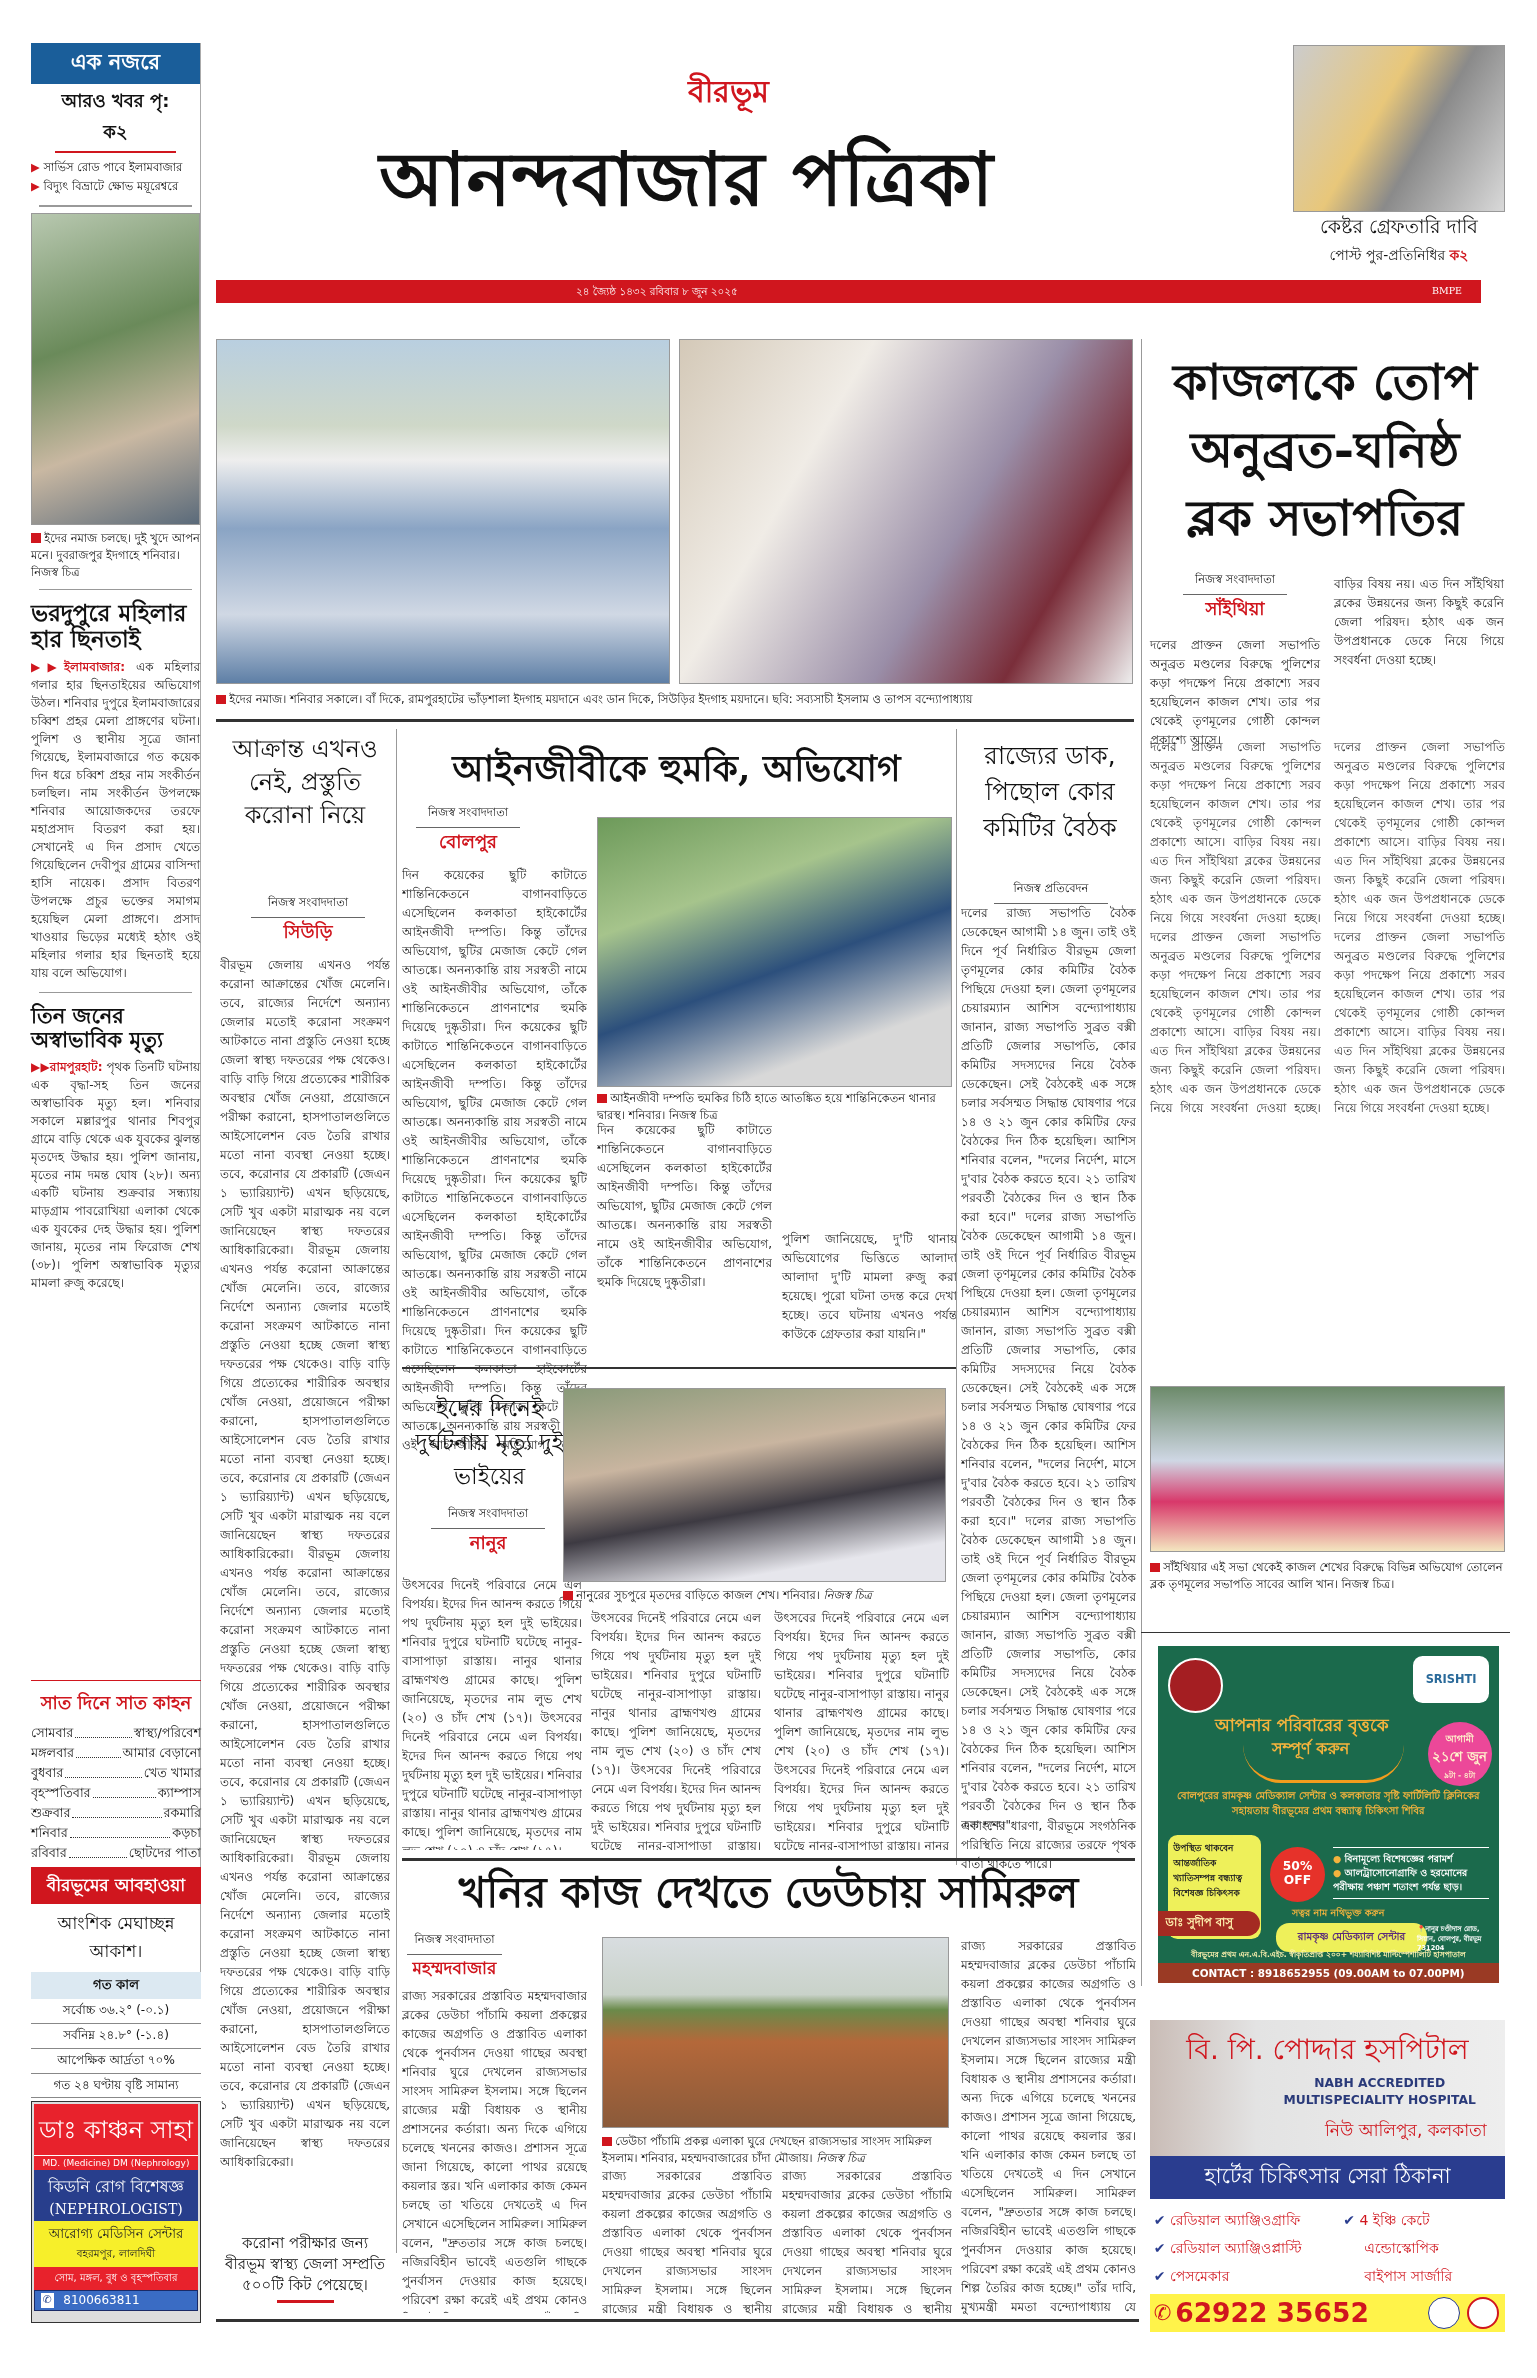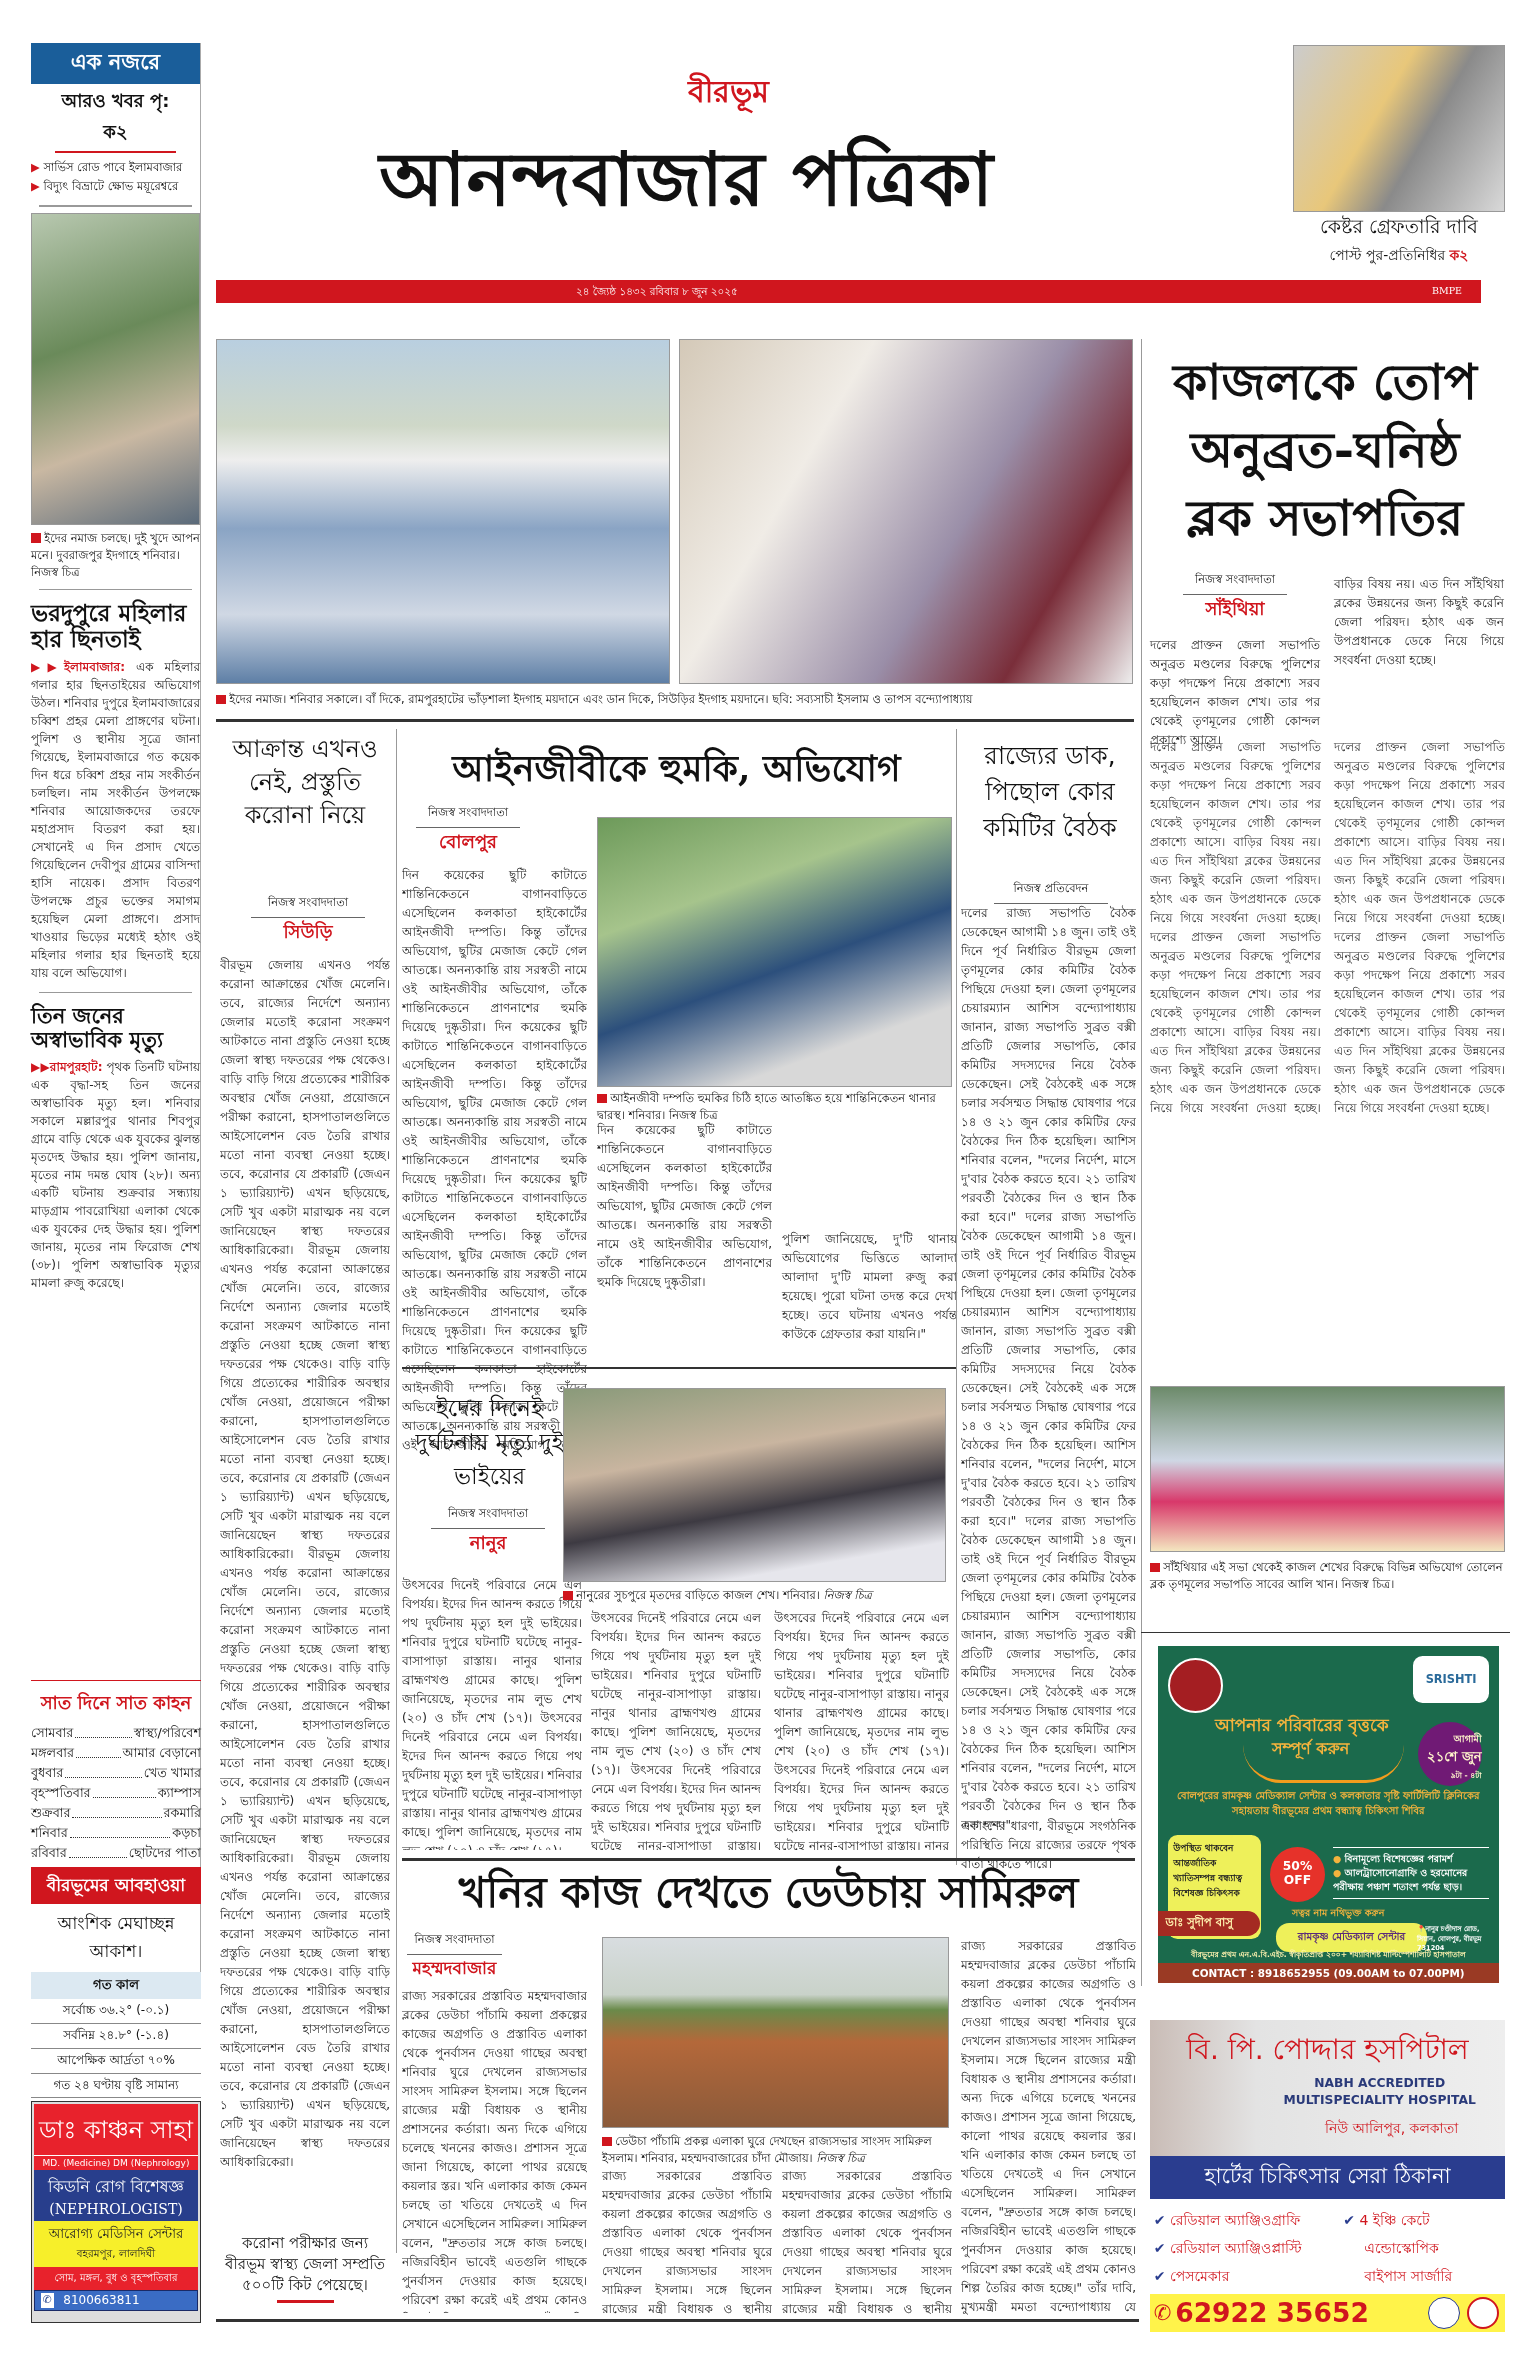--- a/index.html
+++ b/index.html
@@ -209,21 +209,21 @@
 <div class="abs body-text" style="left:961px; top:1937px; width:175px; height:379px; overflow:hidden; font-size:12px;"><span>রাজ্য সরকারের প্রস্তাবিত মহম্মদবাজার ব্লকের ডেউচা পাঁচামি কয়লা প্রকল্পের কাজের অগ্রগতি ও প্রস্তাবিত এলাকা থেকে পুনর্বাসন দেওয়া গাছের অবস্থা শনিবার ঘুরে দেখলেন রাজ্যসভার সাংসদ সামিরুল ইসলাম। সঙ্গে ছিলেন রাজ্যের মন্ত্রী বিধায়ক ও স্থানীয় প্রশাসনের কর্তারা। অন্য দিকে এগিয়ে চলেছে খননের কাজও। প্রশাসন সূত্রে জানা গিয়েছে, কালো পাথর রয়েছে কয়লার স্তর। খনি এলাকার কাজ কেমন চলছে তা খতিয়ে দেখতেই এ দিন সেখানে এসেছিলেন সামিরুল। সামিরুল বলেন, "দ্রুততার সঙ্গে কাজ চলছে। নজিরবিহীন ভাবেই এতগুলি গাছকে পুনর্বাসন দেওয়ার কাজ হয়েছে। পরিবেশ রক্ষা করেই এই প্রথম কোনও শিল্প তৈরির কাজ হচ্ছে।" তাঁর দাবি, মুখ্যমন্ত্রী মমতা বন্দ্যোপাধ্যায় যে আশ্বাস দিয়েছিলেন ও প্যাকেজ ঘোষণা করেছিলেন, সেই মতো কাজ হচ্ছে। এলাকার আদিবাসী সম্প্রদায়ের মানুষের সংস্কৃতির সঙ্গে জড়িত একটি গাছও নষ্ট না করে তাদের নতুন জীবন দেওয়া হয়েছে।</span></div>
 <div class="abs rule" style="left:216px; top:2319px; width:923px;"></div>
 
 <div class="abs" style="left:1141px; top:1632px; width:369px; height:357px; border-top:1.9px solid #333; padding:13.2px 11.4px 0 17px;">
   <div style="background:#1b6a4c; width:100%; height:317px; position:relative; color:#f3b33d; font-weight:bold;">
     <div style="position:absolute; left:9.5px; top:11.4px; width:55px; height:55px; border-radius:50%; background:#a41e22; border:2.8px solid #fff;"></div>
     <div style="position:absolute; right:9.5px; top:9.5px; width:76px; height:47px; background:#fff; border-radius:9.5px; color:#2a6a9a; font-size:11.4px; text-align:center; line-height:47px;">SRISHTI</div>
     <div style="position:absolute; left:57px; top:66px; font-size:17px;">আপনার পরিবারের বৃত্তকে</div>
     <div style="position:absolute; left:114px; top:90px; font-size:16px;">সম্পূর্ণ করুন</div>
     <div style="position:absolute; left:85px; top:99px; width:161px; height:38px; border-bottom:3.8px solid #f39c1d; border-radius:0 0 85px 85px;"></div>
-    <div style="position:absolute; right:17px; top:76px; width:64px; height:64px; border-radius:50%; background:#701a75; color:#fff5cc; text-align:right; font-size:9.5px; padding-top:9.5px;">
+    <div style="position:absolute; right:7px; top:76px; width:64px; height:64px; border-radius:50%; background:#ec4899; color:#fff5cc; text-align:center; font-size:9.5px; padding-top:9.5px;">
       <div>আগামী</div>
       <div style="font-size:13.2px;">২১শে জুন</div>
       <div style="font-size:7.6px;">৯টা - ৪টা</div>
     </div>
     <div style="position:absolute; left:9.5px; right:9.5px; top:142px; font-size:10px; text-align:center; line-height:15px;">বোলপুরের রামকৃষ্ণ মেডিক্যাল সেন্টার ও কলকাতার সৃষ্টি ফার্টিলিটি ক্লিনিকের সহায়তায় বীরভূমের প্রথম বন্ধ্যাত্ব চিকিৎসা শিবির</div>
     <div style="position:absolute; left:9.5px; top:189px; width:93px; height:104px; background:#eef05a; border-radius:9.5px; color:#222; font-size:9px; padding:5.7px;"><span>উপস্থিত থাকবেন আন্তর্জাতিক খ্যাতিসম্পন্ন বন্ধ্যাত্ব বিশেষজ্ঞ চিকিৎসক</span></div>
     <div style="position:absolute; left:0; top:265px; width:102px; background:#a42a22; color:#fff3b0; font-size:11.4px; padding:2.8px 7.6px; border-radius:0 13.2px 13.2px 0;">ডাঃ সুদীপ বাসু</div>
     <div style="position:absolute; left:112px; top:201px; width:55px; height:55px; background:#e6322a; color:#fff; font-size:12.3px; text-align:center; padding-top:11.4px; border-radius:50%;">50% OFF</div>
     <div style="position:absolute; left:175px; top:201px; right:9.5px; font-size:9.5px; color:#fff; line-height:14px; border-top:0.9px solid #fff; border-bottom:0.9px solid #fff; padding:3.8px 0;">
       <div><span style="color:#f3b33d;">●</span> <span>বিনামূল্যে বিশেষজ্ঞের পরামর্শ</span></div>
@@ -237,21 +237,21 @@
   <div style="background:#9a3a24; color:#fff; font-size:10.4px; font-weight:bold; text-align:center; padding:3.8px 0;">CONTACT : 8918652955 (09.00AM to 07.00PM)</div>
 </div>
 
 <div class="abs" style="left:1150px; top:2020px; width:355px; height:312px;">
   <div style="background:linear-gradient(90deg,#c9bcb6 0%,#e3e3e3 30%,#eeeeee 100%); height:136px; position:relative;padding-left:22px;">
     <div style="position:absolute; left:9.5px; top:7.6px; right:9.5px; text-align:center; color:#d0161e; font-size:28px;">বি. পি. পোদ্দার হসপিটাল</div>
     <div style="position:absolute; left:114px; top:55px; right:9.5px; text-align:center; color:#2a3a7a; font-weight:bold; font-size:12.3px; line-height:17px;">
       <div>NABH ACCREDITED</div>
       <div>MULTISPECIALITY HOSPITAL</div>
     </div>
-    <div style="position:absolute; left:175px; top:97px; color:#d0161e; font-size:14px;">নিউ আলিপুর, কলকাতা</div>
+    <div style="position:absolute; left:175px; top:97px; color:#d0161e; font-size:17px;">নিউ আলিপুর, কলকাতা</div>
   </div>
   <div style="background:#2a3d8f; color:#fff; text-align:center; font-size:21px; padding:3.8px 0;">হার্টের চিকিৎসার সেরা ঠিকানা</div>
   <div style="display:flex; padding:7.6px 3.8px 3.8px; font-size:14px; color:#d0161e; line-height:28px;">
     <div style="flex:1.2;">
       <div><span style="color:#2a3d8f;">✔</span> <span>রেডিয়াল অ্যাঞ্জিওগ্রাফি</span></div>
       <div><span style="color:#2a3d8f;">✔</span> <span>রেডিয়াল অ্যাঞ্জিওপ্লাস্টি</span></div>
       <div><span style="color:#2a3d8f;">✔</span> <span>পেসমেকার</span></div>
     </div>
     <div style="flex:1;">
       <div><span style="color:#2a3d8f;">✔</span> <span>4 ইঞ্চি কেটে</span></div>

